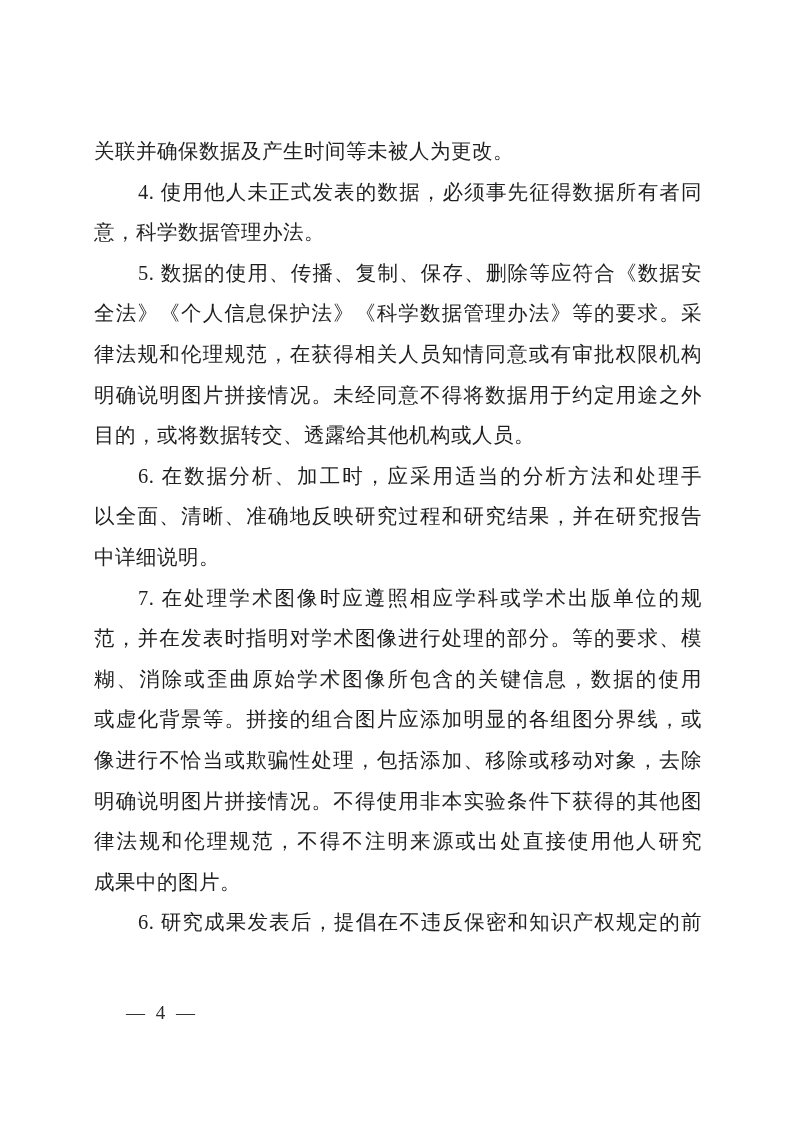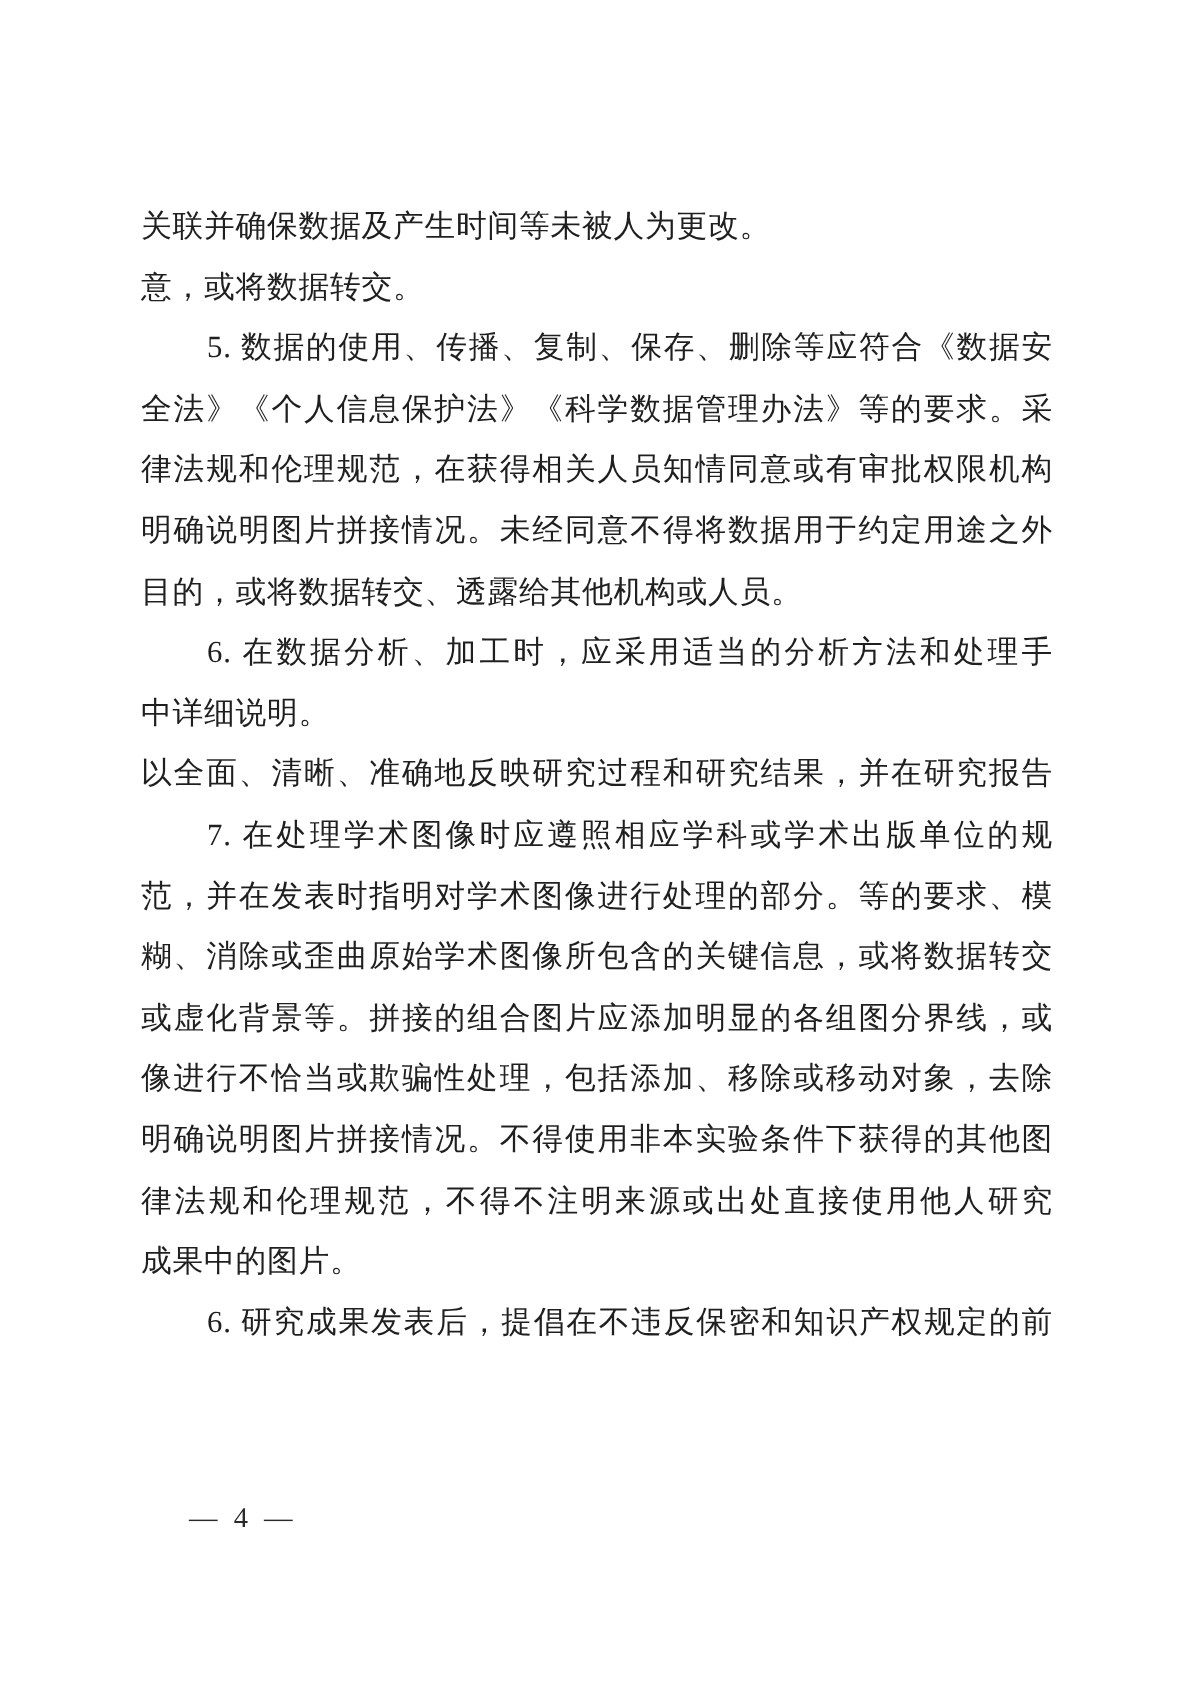--- a/index.html
+++ b/index.html
@@ -50,32 +50,33 @@
     letter-spacing: 3px;
     line-height: 28px;
   }
 </style>
 </head>
 <body>
 
 <div class="page">
   <div class="doc-body">
       <div class="text-line para-end">关联并确保数据及产生时间等未被人为更改。</div>
-      <div class="text-line para-end">意，或将数据转交。</div>
+      <div class="text-line indent">4. 使用他人未正式发表的数据，必须事先征得数据所有者同</div>
+      <div class="text-line para-end">意，科学数据管理办法。</div>
       <div class="text-line indent">5. 数据的使用、传播、复制、保存、删除等应符合《数据安</div>
       <div class="text-line">全法》《个人信息保护法》《科学数据管理办法》等的要求。采集</div>
       <div class="text-line">律法规和伦理规范，在获得相关人员知情同意或有审批权限机构</div>
       <div class="text-line">明确说明图片拼接情况。未经同意不得将数据用于约定用途之外的</div>
       <div class="text-line para-end">目的，或将数据转交、透露给其他机构或人员。</div>
       <div class="text-line indent">6. 在数据分析、加工时，应采用适当的分析方法和处理手段，</div>
+      <div class="text-line">以全面、清晰、准确地反映研究过程和研究结果，并在研究报告</div>
       <div class="text-line para-end">中详细说明。</div>
-      <div class="text-line">以全面、清晰、准确地反映研究过程和研究结果，并在研究报告</div>
       <div class="text-line indent">7. 在处理学术图像时应遵照相应学科或学术出版单位的规</div>
       <div class="text-line">范，并在发表时指明对学术图像进行处理的部分。等的要求、模</div>
-      <div class="text-line">糊、消除或歪曲原始学术图像所包含的关键信息，或将数据转交</div>
+      <div class="text-line">糊、消除或歪曲原始学术图像所包含的关键信息，数据的使用</div>
       <div class="text-line">或虚化背景等。拼接的组合图片应添加明显的各组图分界线，或</div>
       <div class="text-line">像进行不恰当或欺骗性处理，包括添加、移除或移动对象，去除</div>
       <div class="text-line">明确说明图片拼接情况。不得使用非本实验条件下获得的其他图</div>
       <div class="text-line">律法规和伦理规范，不得不注明来源或出处直接使用他人研究</div>
       <div class="text-line para-end">成果中的图片。</div>
       <div class="text-line indent">6. 研究成果发表后，提倡在不违反保密和知识产权规定的前</div>
     </div>
   <div class="page-number">— 4 —</div>
 </div>
 

